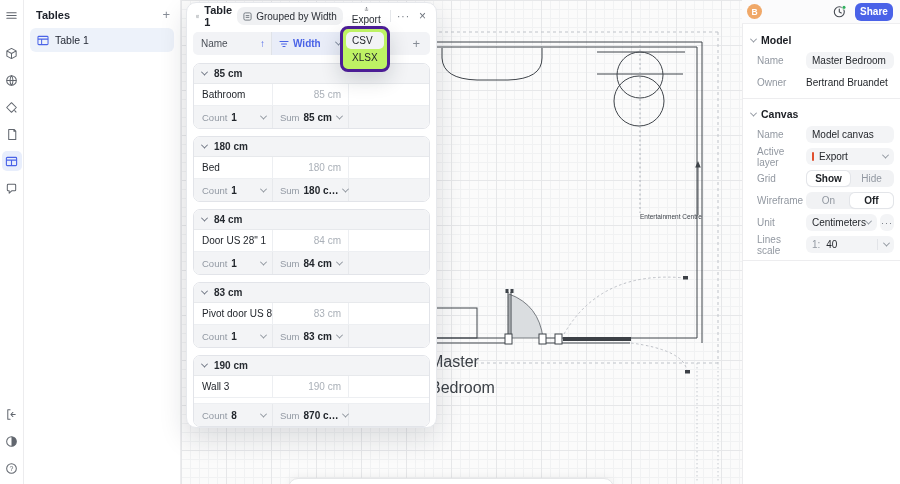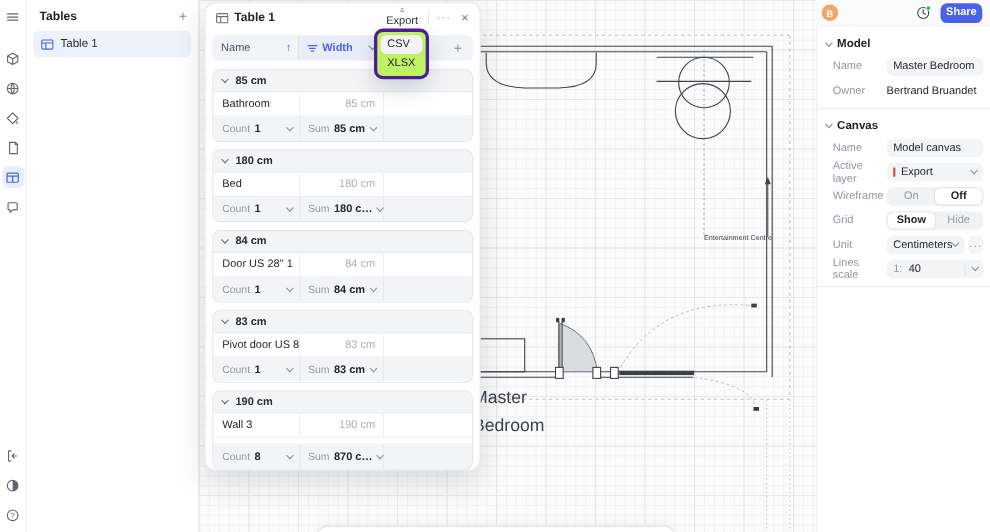--- a/index.html
+++ b/index.html
@@ -285,20 +285,27 @@
 
   <div class="bottom-toolbar"></div>
 
   <div class="popup">
     <div class="pp-head">
       <svg width="12" height="11" viewBox="0 0 13 12" fill="none" stroke="#697078" stroke-width="1.1" stroke-linejoin="round">
           <rect x="1" y="1.5" width="11" height="9" rx="1"></rect>
           <path d="M1 4.5h11 M5 4.5v6"></path>
         </svg>
       <span class="pp-title">Table 1</span>
+      <span class="chip">
+        <svg width="9" height="9" viewBox="0 0 10 10" fill="none" stroke="#697078" stroke-width="1">
+            <rect x="1" y="1" width="8" height="8" rx="1.5"></rect>
+            <path d="M3 4h4 M3 6h4"></path>
+          </svg>
+        <span>Grouped by Width</span>
+      </span>
       <span class="ghost-btn">
         <svg width="9" height="10" viewBox="0 0 10 11" fill="none" stroke="#40454c" stroke-width="1.1" stroke-linecap="round" stroke-linejoin="round">
             <path d="M5 1v6 M2.8 3.2 5 1l2.2 2.2 M1.5 7.5V9.5h7V7.5"></path>
           </svg>
         <span>Export</span>
       </span>
       <span class="pp-sep"></span>
       <span class="pp-more">···</span>
       <span class="pp-close">×</span>
     </div>
@@ -499,34 +506,34 @@
       <span class="plabel">Active layer</span>
       <div class="pctrl">
         <div class="field">
           <span class="layer-bar"></span>
           <span>Export</span>
           <span class="cv"></span>
         </div>
       </div>
     </div>
     <div class="prow">
+      <span class="plabel">Grid</span>
+      <div class="pctrl">
+        <div class="seg">
+          <span class="opt on">Show</span>
+          <span class="opt">Hide</span>
+        </div>
+      </div>
+    </div>
+    <div class="prow">
       <span class="plabel">Wireframe</span>
       <div class="pctrl">
         <div class="seg">
           <span class="opt">On</span>
           <span class="opt on">Off</span>
-        </div>
-      </div>
-    </div>
-    <div class="prow">
-      <span class="plabel">Grid</span>
-      <div class="pctrl">
-        <div class="seg">
-          <span class="opt on">Show</span>
-          <span class="opt">Hide</span>
         </div>
       </div>
     </div>
     <div class="prow">
       <span class="plabel">Unit</span>
       <div class="pctrl">
         <div class="select">
           <span>Centimeters</span>
           <span class="cv"></span>
         </div>

